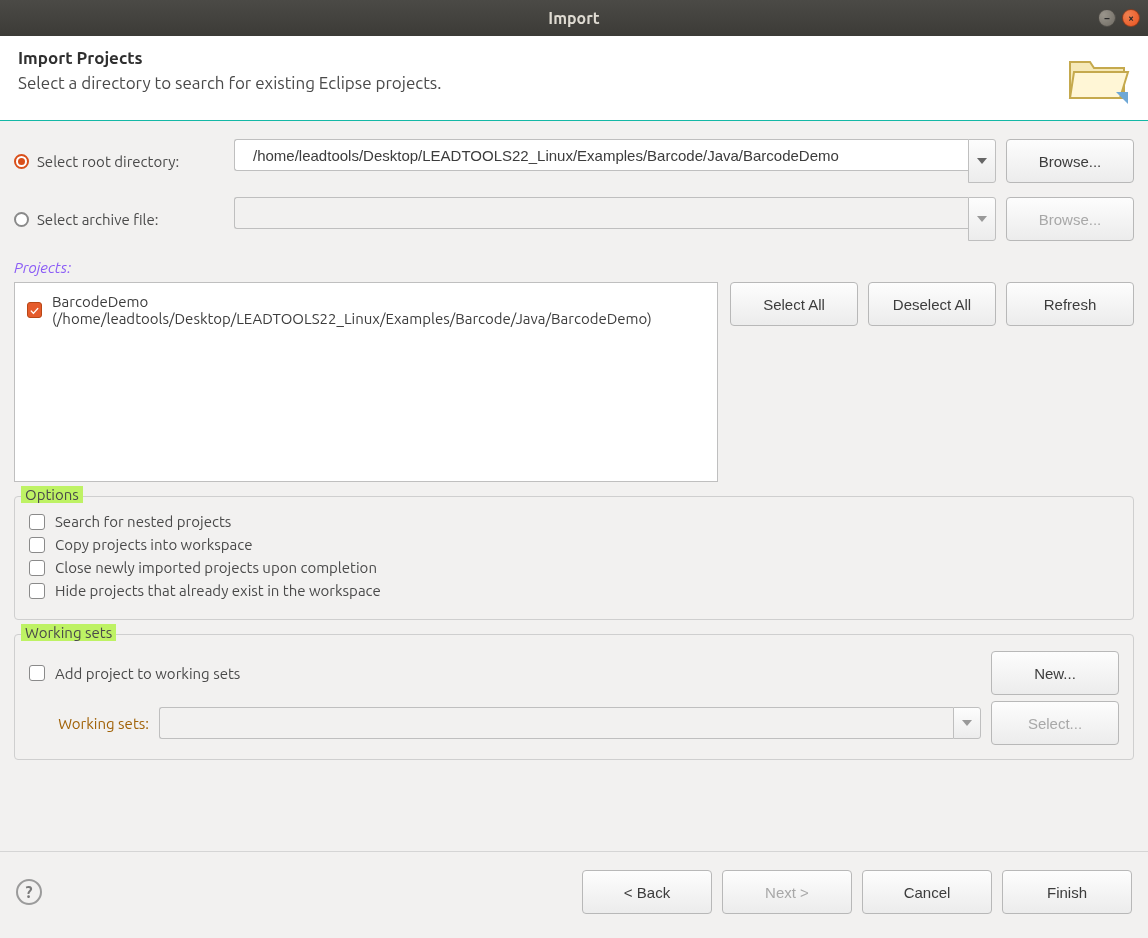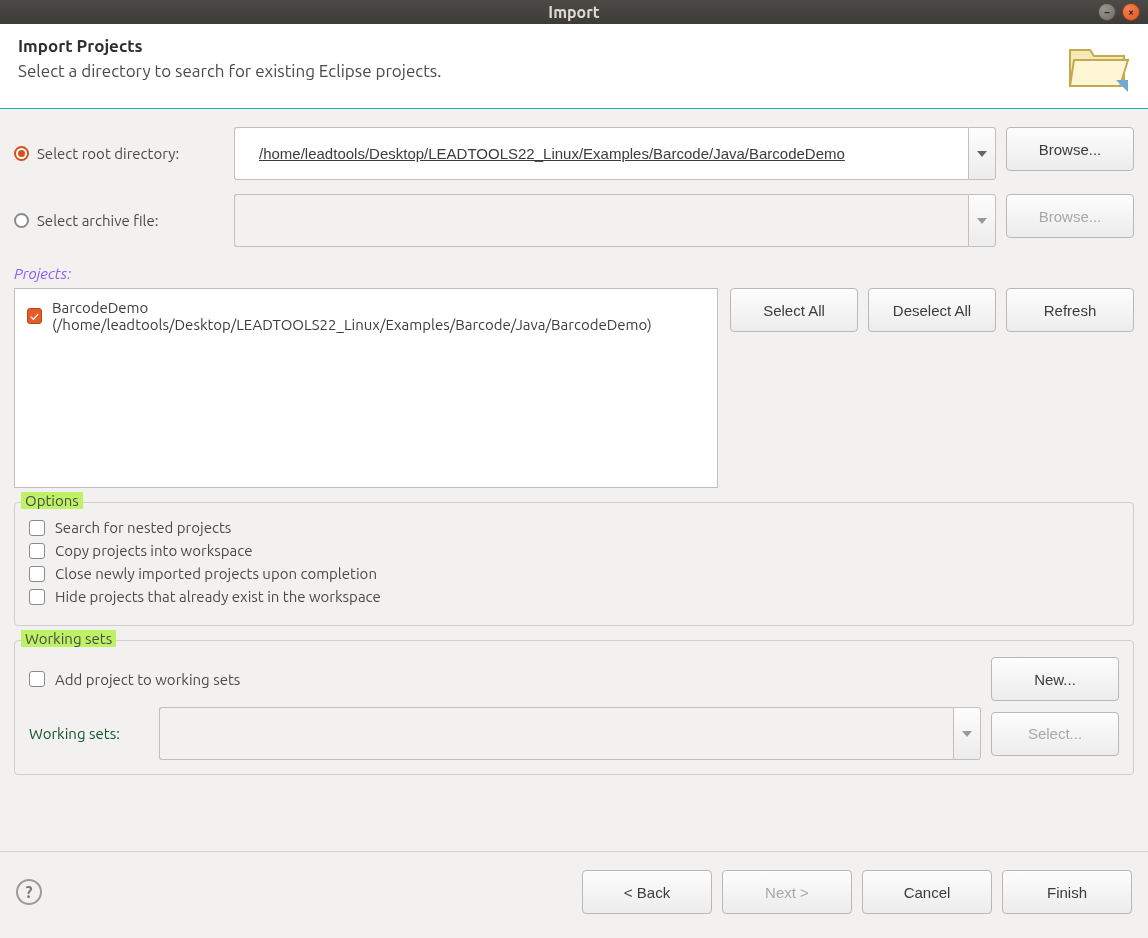--- a/index.html
+++ b/index.html
@@ -10,21 +10,21 @@
   background: #f2f1f0;
   width: 1148px;
   height: 938px;
   overflow: hidden;
   display: flex;
   flex-direction: column;
 }
 
 
 .titlebar {
-  height: 24px;
+  height: 36px;
   background: linear-gradient(to bottom, #4b4a46 0%, #3c3b37 100%);
   display: flex;
   align-items: center;
   justify-content: center;
   position: relative;
   color: #dfdbd2;
   font-weight: bold;
   font-size: 16px;
 }
 .titlebar .window-controls {
@@ -102,29 +102,28 @@
   width: 7px; height: 7px;
   border-radius: 50%;
   background: #d94f1a;
 }
 .combo {
   flex: 1;
   display: flex;
 }
 .combo input {
   flex: 1;
-  height: 53px;
-  padding: 4px 24px;
+  height: 32px;
+  padding: 4px 18px;
   font-size: 15px;
   border: 1px solid #bfbfbf;
   border-right: none;
   background: #fff;
   color: #3c3c3c;
   border-radius: 3px 0 0 3px;
-  text-decoration: underline;
 }
 .combo input:disabled { background: #f2f1f0; }
 .combo .toggle {
   width: 28px;
   border: 1px solid #bfbfbf;
   background: linear-gradient(#fdfdfd,#ececec);
   border-radius: 0 3px 3px 0;
   display:flex; align-items:center; justify-content:center;
   color: #666;
 }
@@ -204,21 +203,21 @@
   display: flex; align-items: center; gap: 10px;
   margin: 6px 0;
   color: #4a4a4a;
 }
 
 .ws-row {
   display:flex; align-items:center; gap: 10px;
   margin-top: 4px;
 }
 .ws-row .combo { flex: 1; }
-.ws-label { color:#14532d; width: 120px; }
+.ws-label { color:#a16207; width: 120px; text-align: right; }
 
 
 .footer-sep {
   height: 1px; background: #d5d5d5; margin-top: auto;
 }
 .footer {
   background: #f2f1f0;
   padding: 18px 16px 24px 16px;
   display: flex;
   align-items: center;

